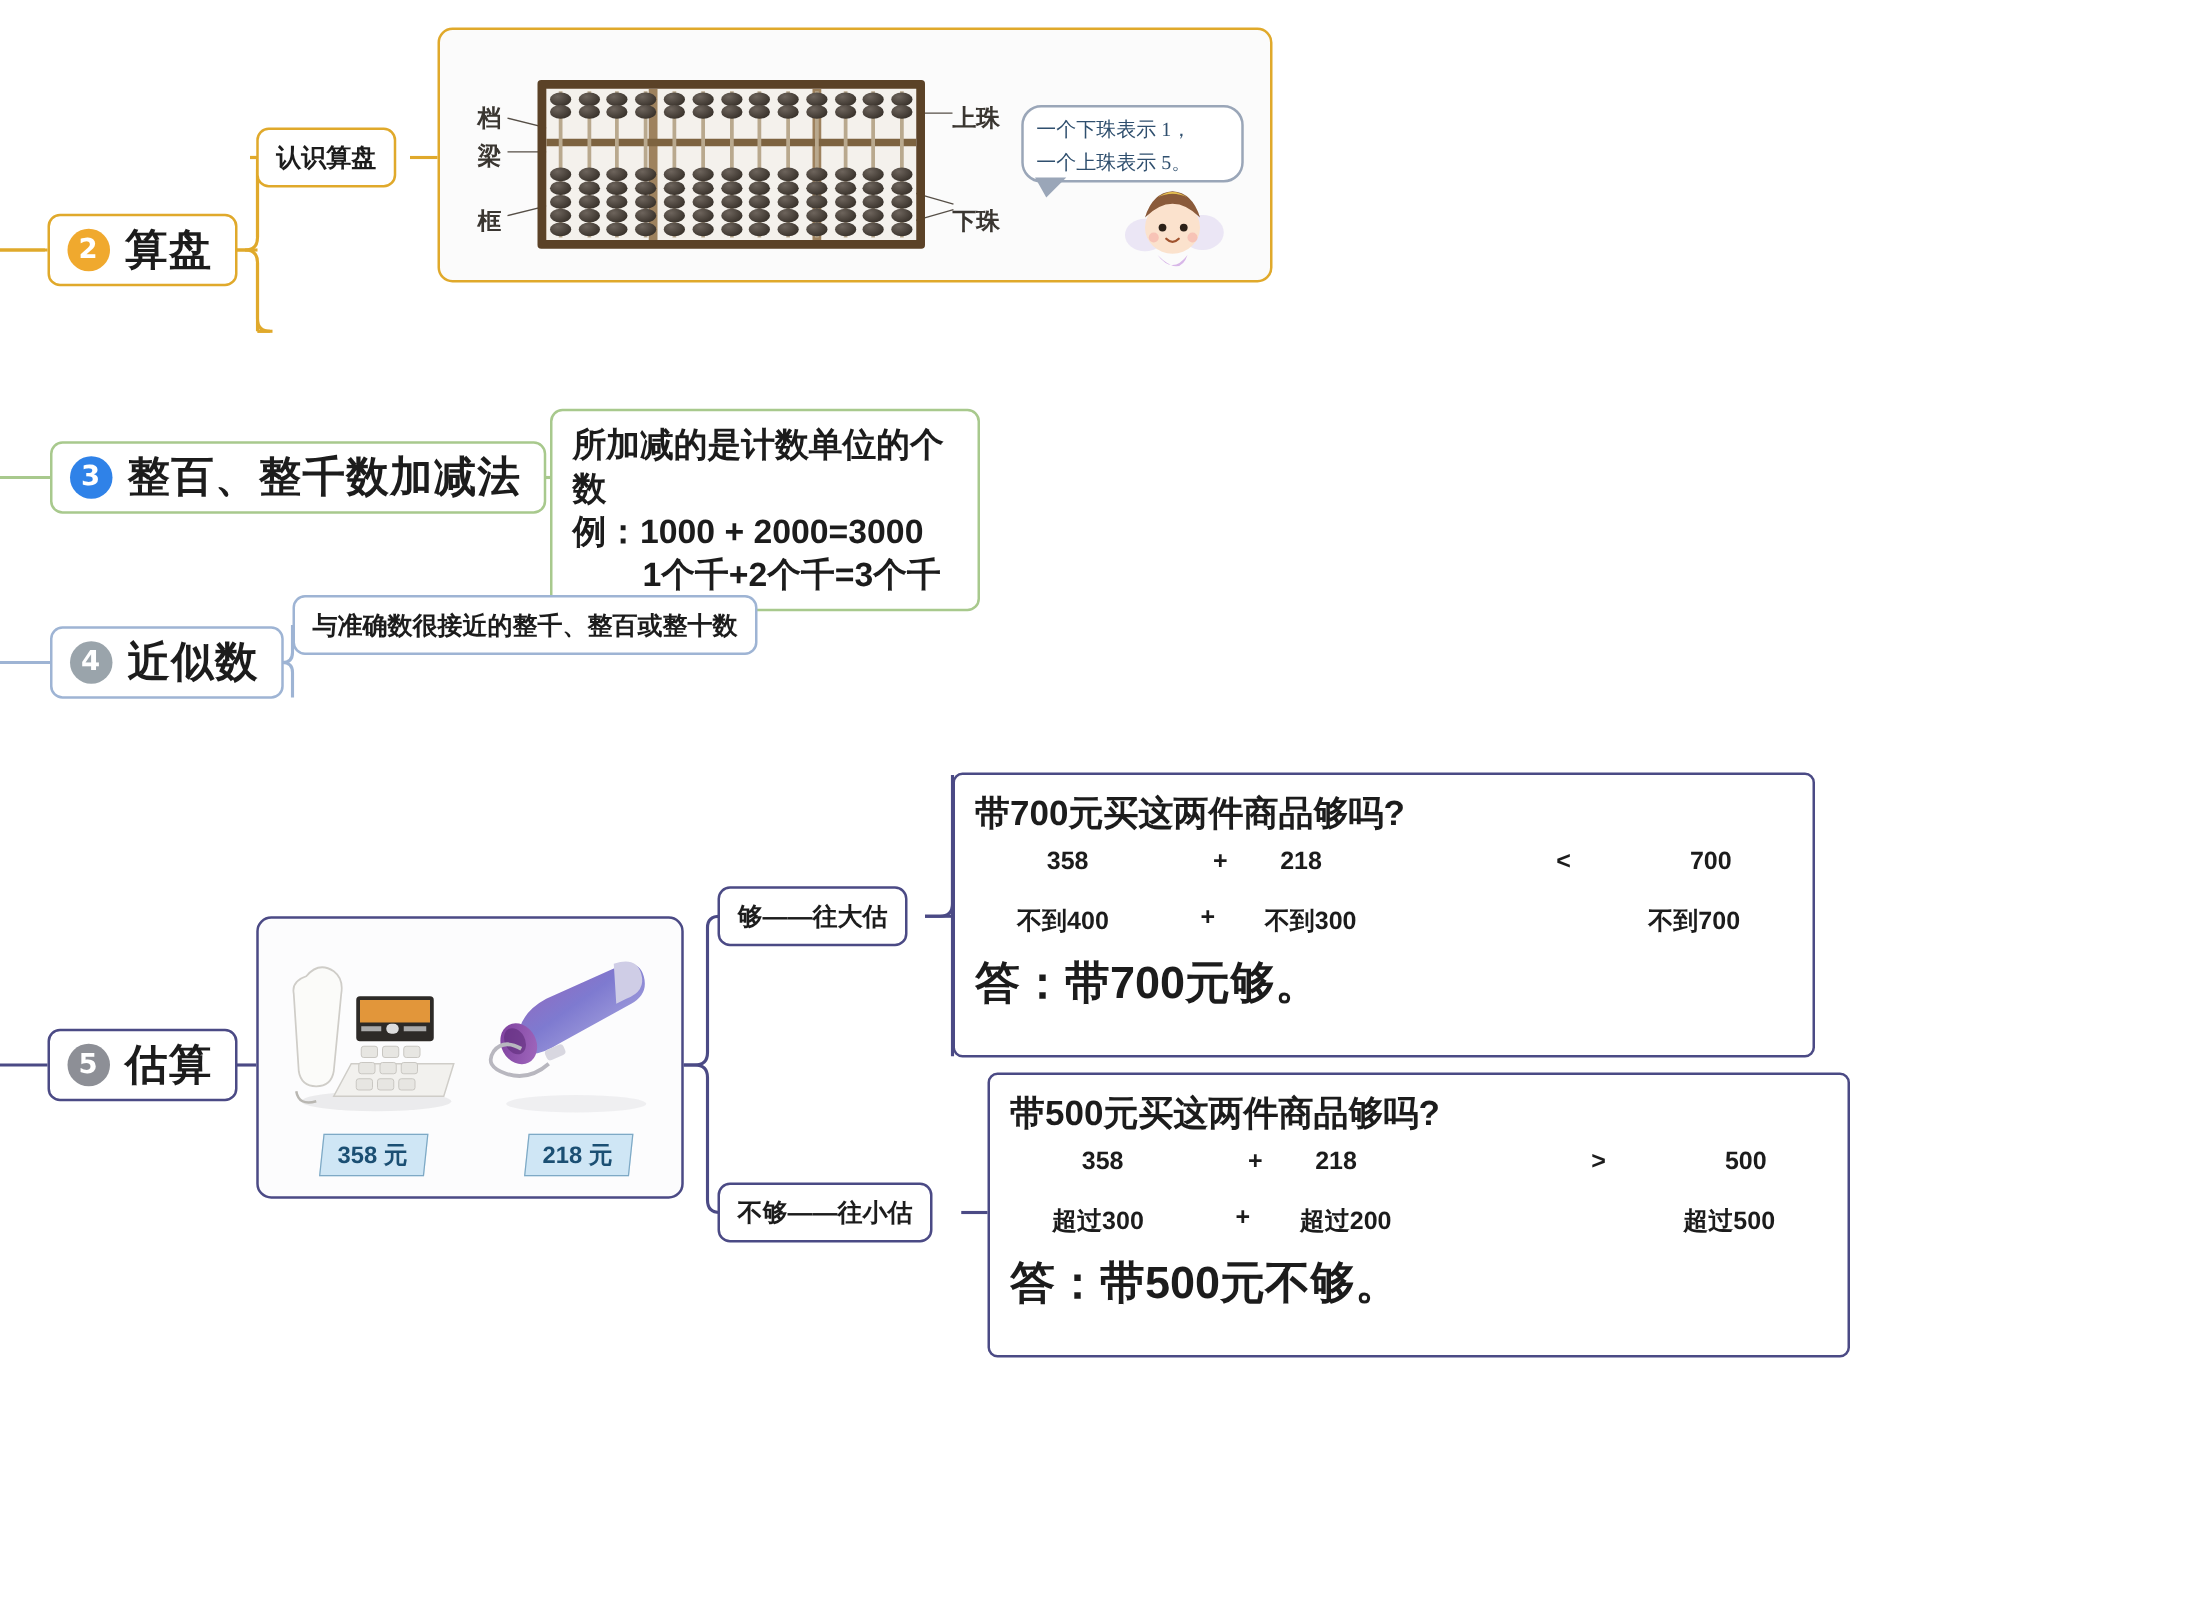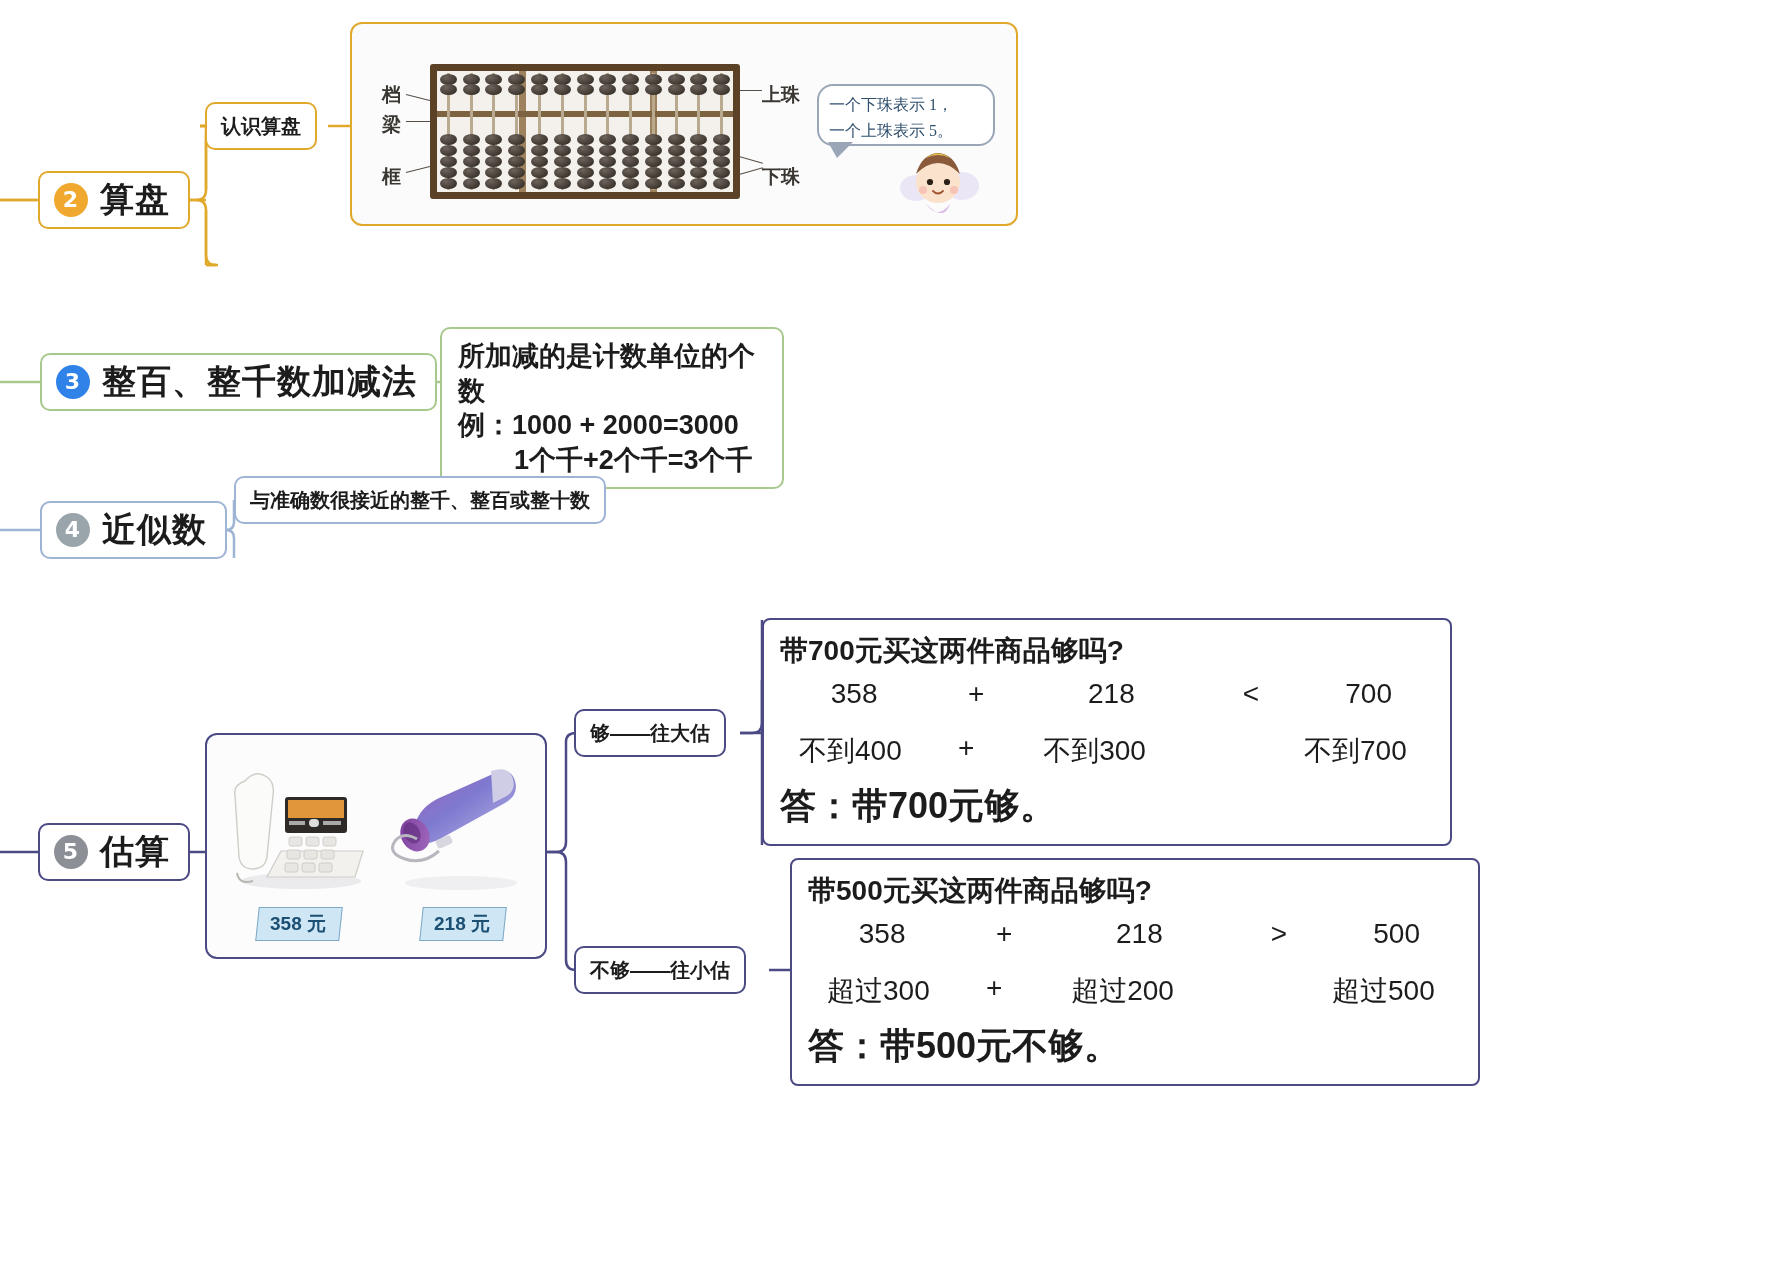--- a/index.html
+++ b/index.html
@@ -207,27 +207,27 @@
     box-sizing: border-box;
     padding: 12px 16px 10px 16px;
   }
   .calcbox .q {
     font-size: 28px;
     font-weight: 600;
     margin-bottom: 8px;
   }
   .calc-row {
     display: flex;
-    font-size: 28px;
-    font-weight: 400;
+    font-size: 20px;
+    font-weight: 700;
     margin-bottom: 8px;
   }
   .calc-row .cA { width: 170px; text-align: center; }
   .calc-row .cOp { width: 110px; text-align: center; }
-  .calc-row .cB { width: 200px; text-align: center; }
+  .calc-row .cB { width: 200px; }
   .calc-row .cC { width: 120px; text-align: center; }
   .calc-row .cD { width: 150px; text-align: center; }
   .calc-ans { font-size: 36px; font-weight: 600; margin-top: 12px; }
 </style>
 </head>
 <body>
 
 <div id="canvas">
 
   <svg id="edges" viewBox="0 0 1767 1280">

